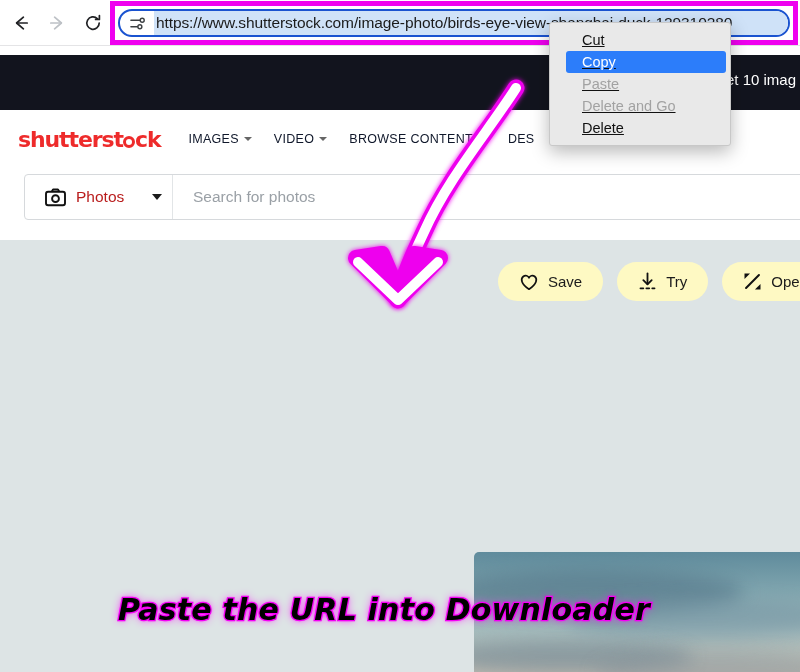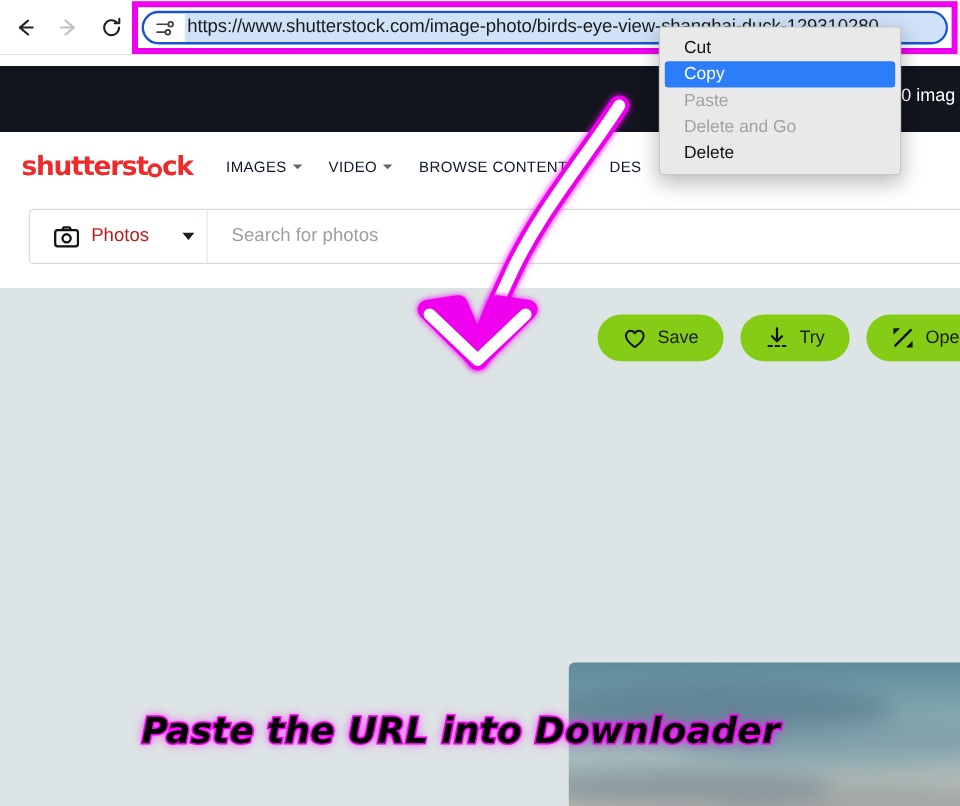--- a/index.html
+++ b/index.html
@@ -32,26 +32,26 @@
   }
   .omni-icon { width:34px; flex:0 0 auto; display:flex; align-items:center; justify-content:center; }
   .omni-url {
     flex:1 1 auto; font-size:15.5px; color:#1b1b1b; white-space:nowrap;
     background:#cfe2f8; line-height:22px; padding:1px 2px; letter-spacing:-0.1px;
     font-family:"Liberation Sans", sans-serif;
   }
 
   
   .ctxmenu {
-    position:absolute; left:549px; top:22px; width:202px;
+    position:absolute; left:549px; top:22px; width:182px;
     background:#e9e9e9; border:1px solid #c8c8c8;
-    border-radius:3px; padding:6px 0 6px 0;
+    border-radius:3px; padding:6px 0 6px 12px;
     box-shadow:0 6px 18px rgba(0,0,0,.28);
     z-index:60;
-    font-size:14.5px; color:#111;
+    font-size:14.5px; color:#111;text-decoration:underline;
   }
   .ctx-item {
     height:22px; line-height:22px; padding:0 10px 0 16px; white-space:nowrap;
     margin:0 4px; border-radius:3px;
   }
   .ctx-item.sel { background:#2c7dfa; color:#ffffff; }
   .ctx-item.dis { color:#a2a2a2; }
 
   
   .promo {
@@ -99,21 +99,21 @@
   .cat-caret { width:0;height:0;border-left:5.5px solid transparent;border-right:5.5px solid transparent;border-top:6.5px solid #1b1b1b; margin-left:18px;}
   .search-ph { font-size:15.5px; color:#9aa0a6; padding-left:20px; }
 
   
   .preview {
     position:absolute; left:0; top:240px; width:800px; height:432px;
     background:#dde4e5; z-index:2; overflow:hidden;
   }
   .btnrow { position:absolute; left:498px; top:262px; display:flex; gap:14px; z-index:6; }
   .pill {
-    height:39px; border-radius:20px; background:#84cc16;
+    height:39px; border-radius:20px; background:#fef9c3;
     display:flex; align-items:center; gap:9px; padding:0 21px; white-space:nowrap;
   }
   .pill-label { font-size:15px; color:#1b1b1b; }
 
   .photo {
     position:absolute; left:474px; top:312px; width:340px; height:360px;
     border-radius:5px 0 0 0; overflow:hidden;
     background:
       linear-gradient(180deg,
         #5f8b9c 0%,

